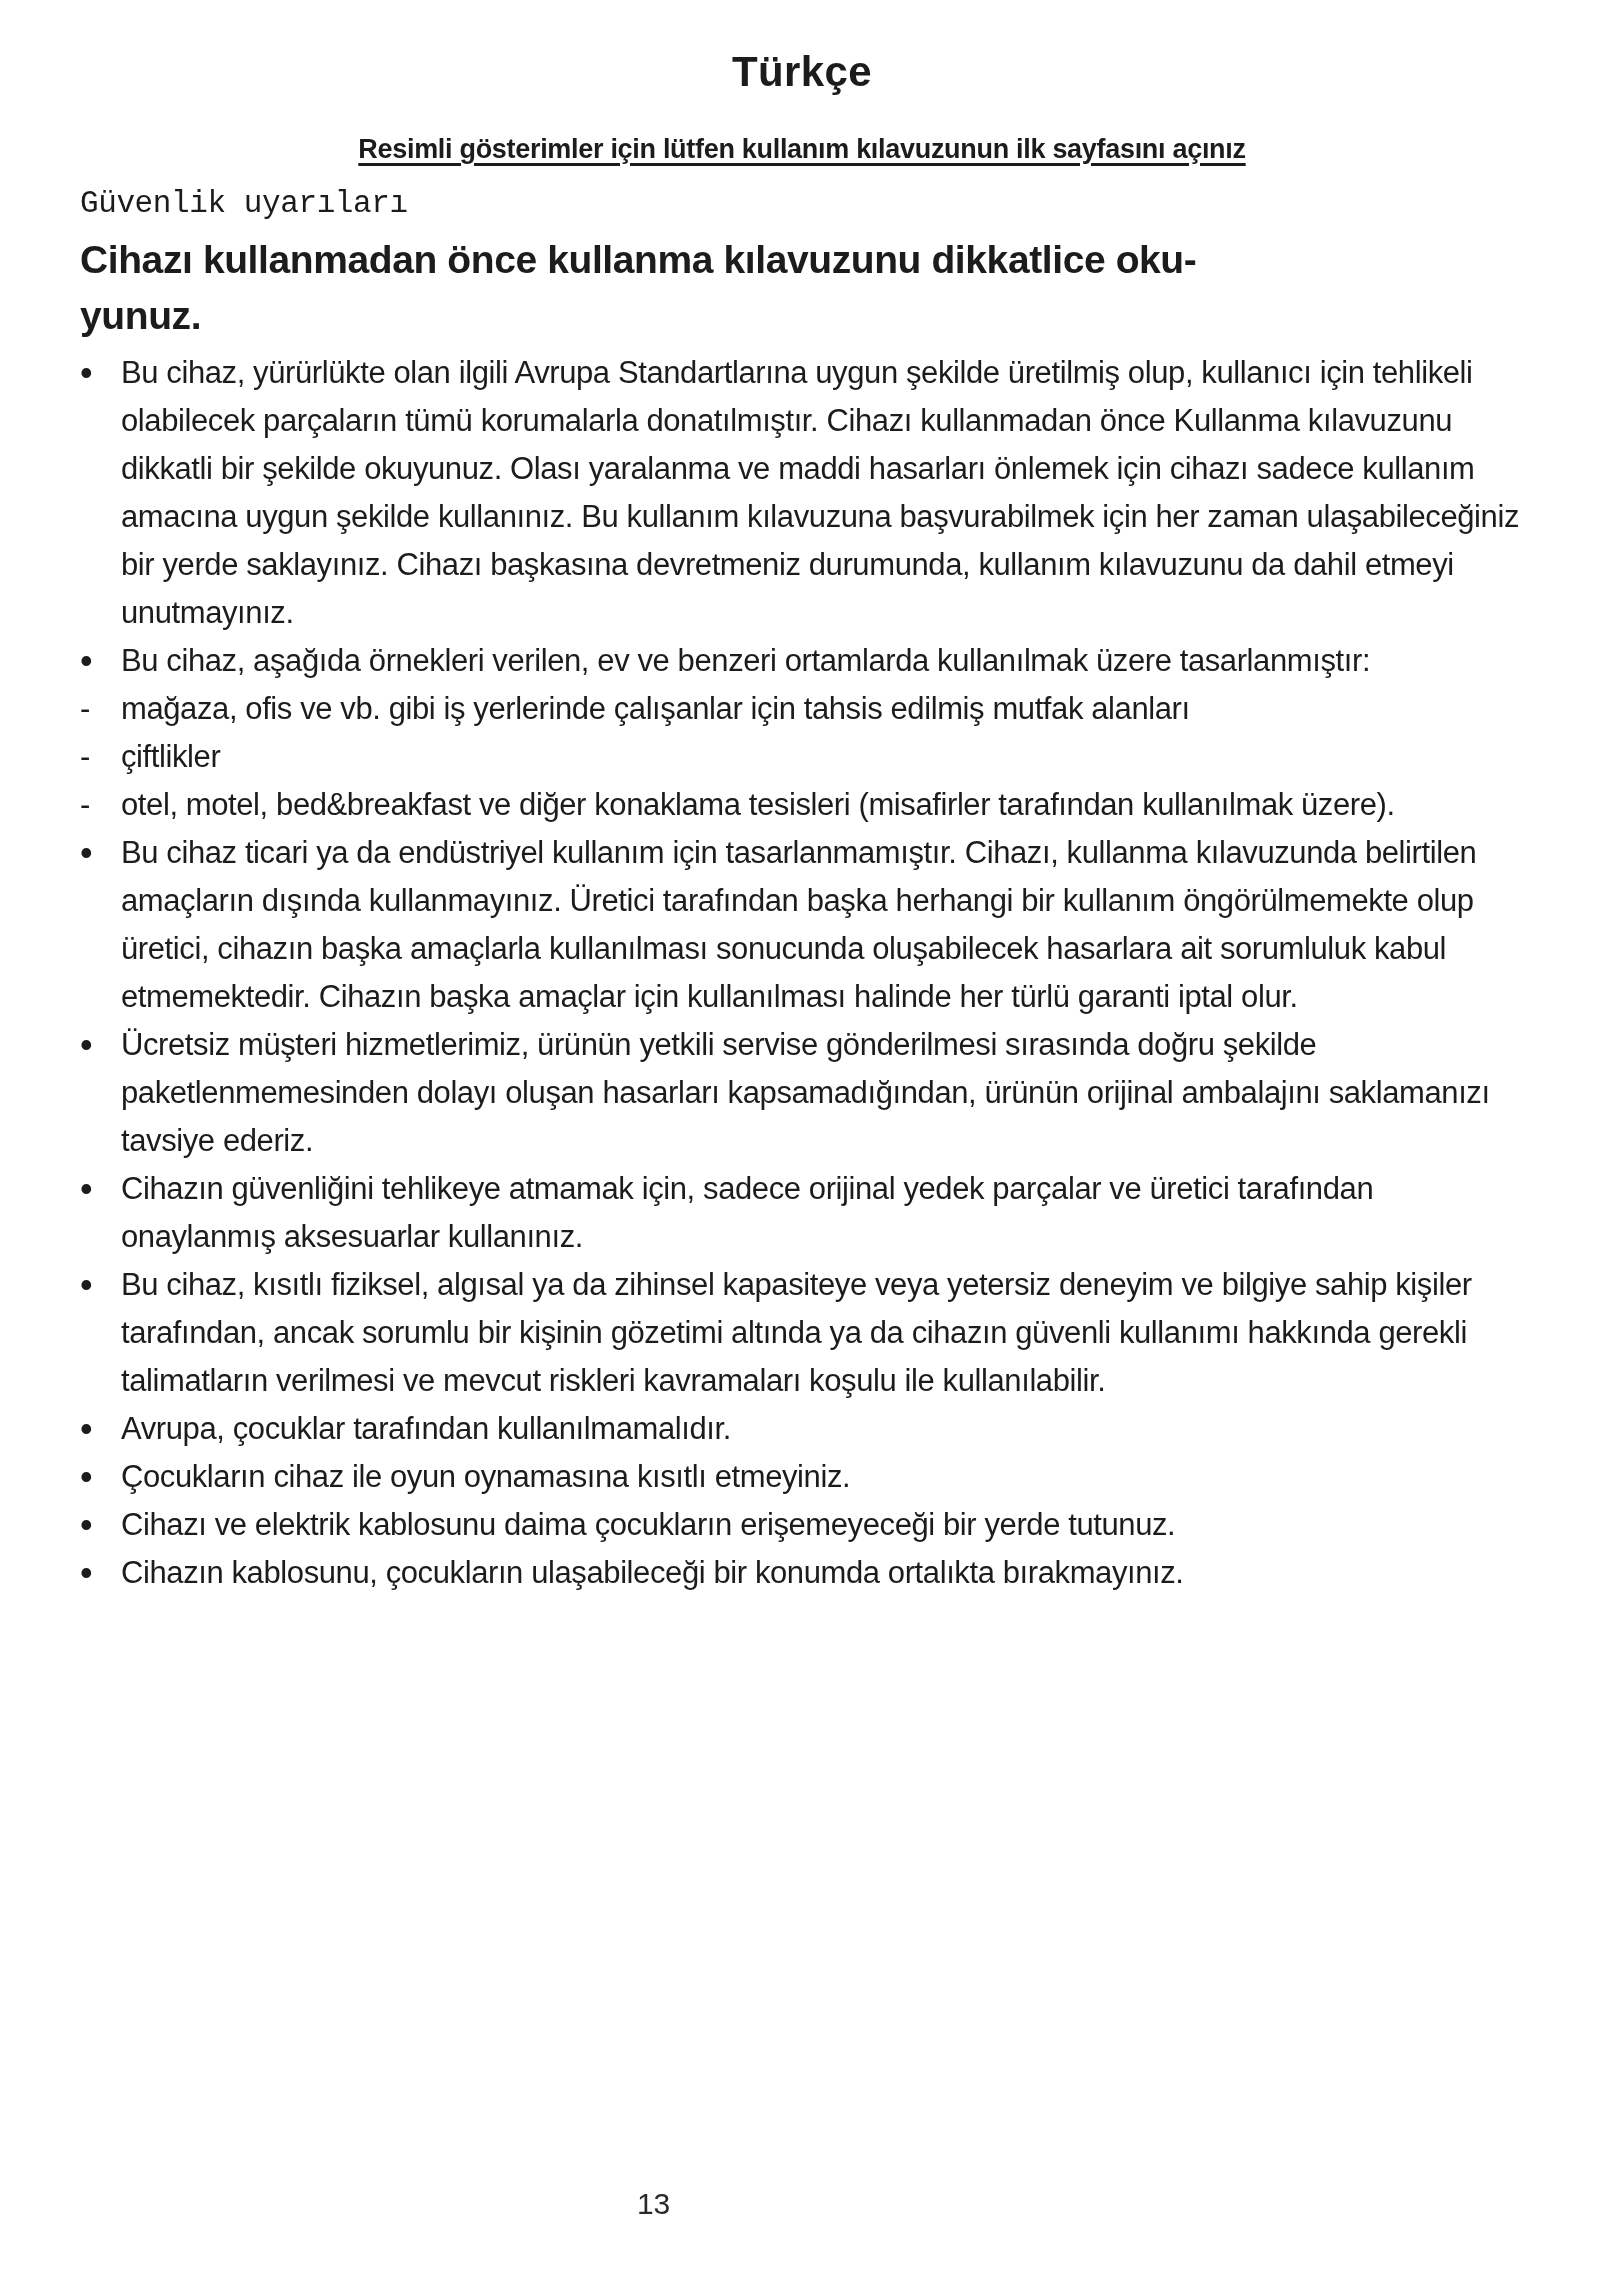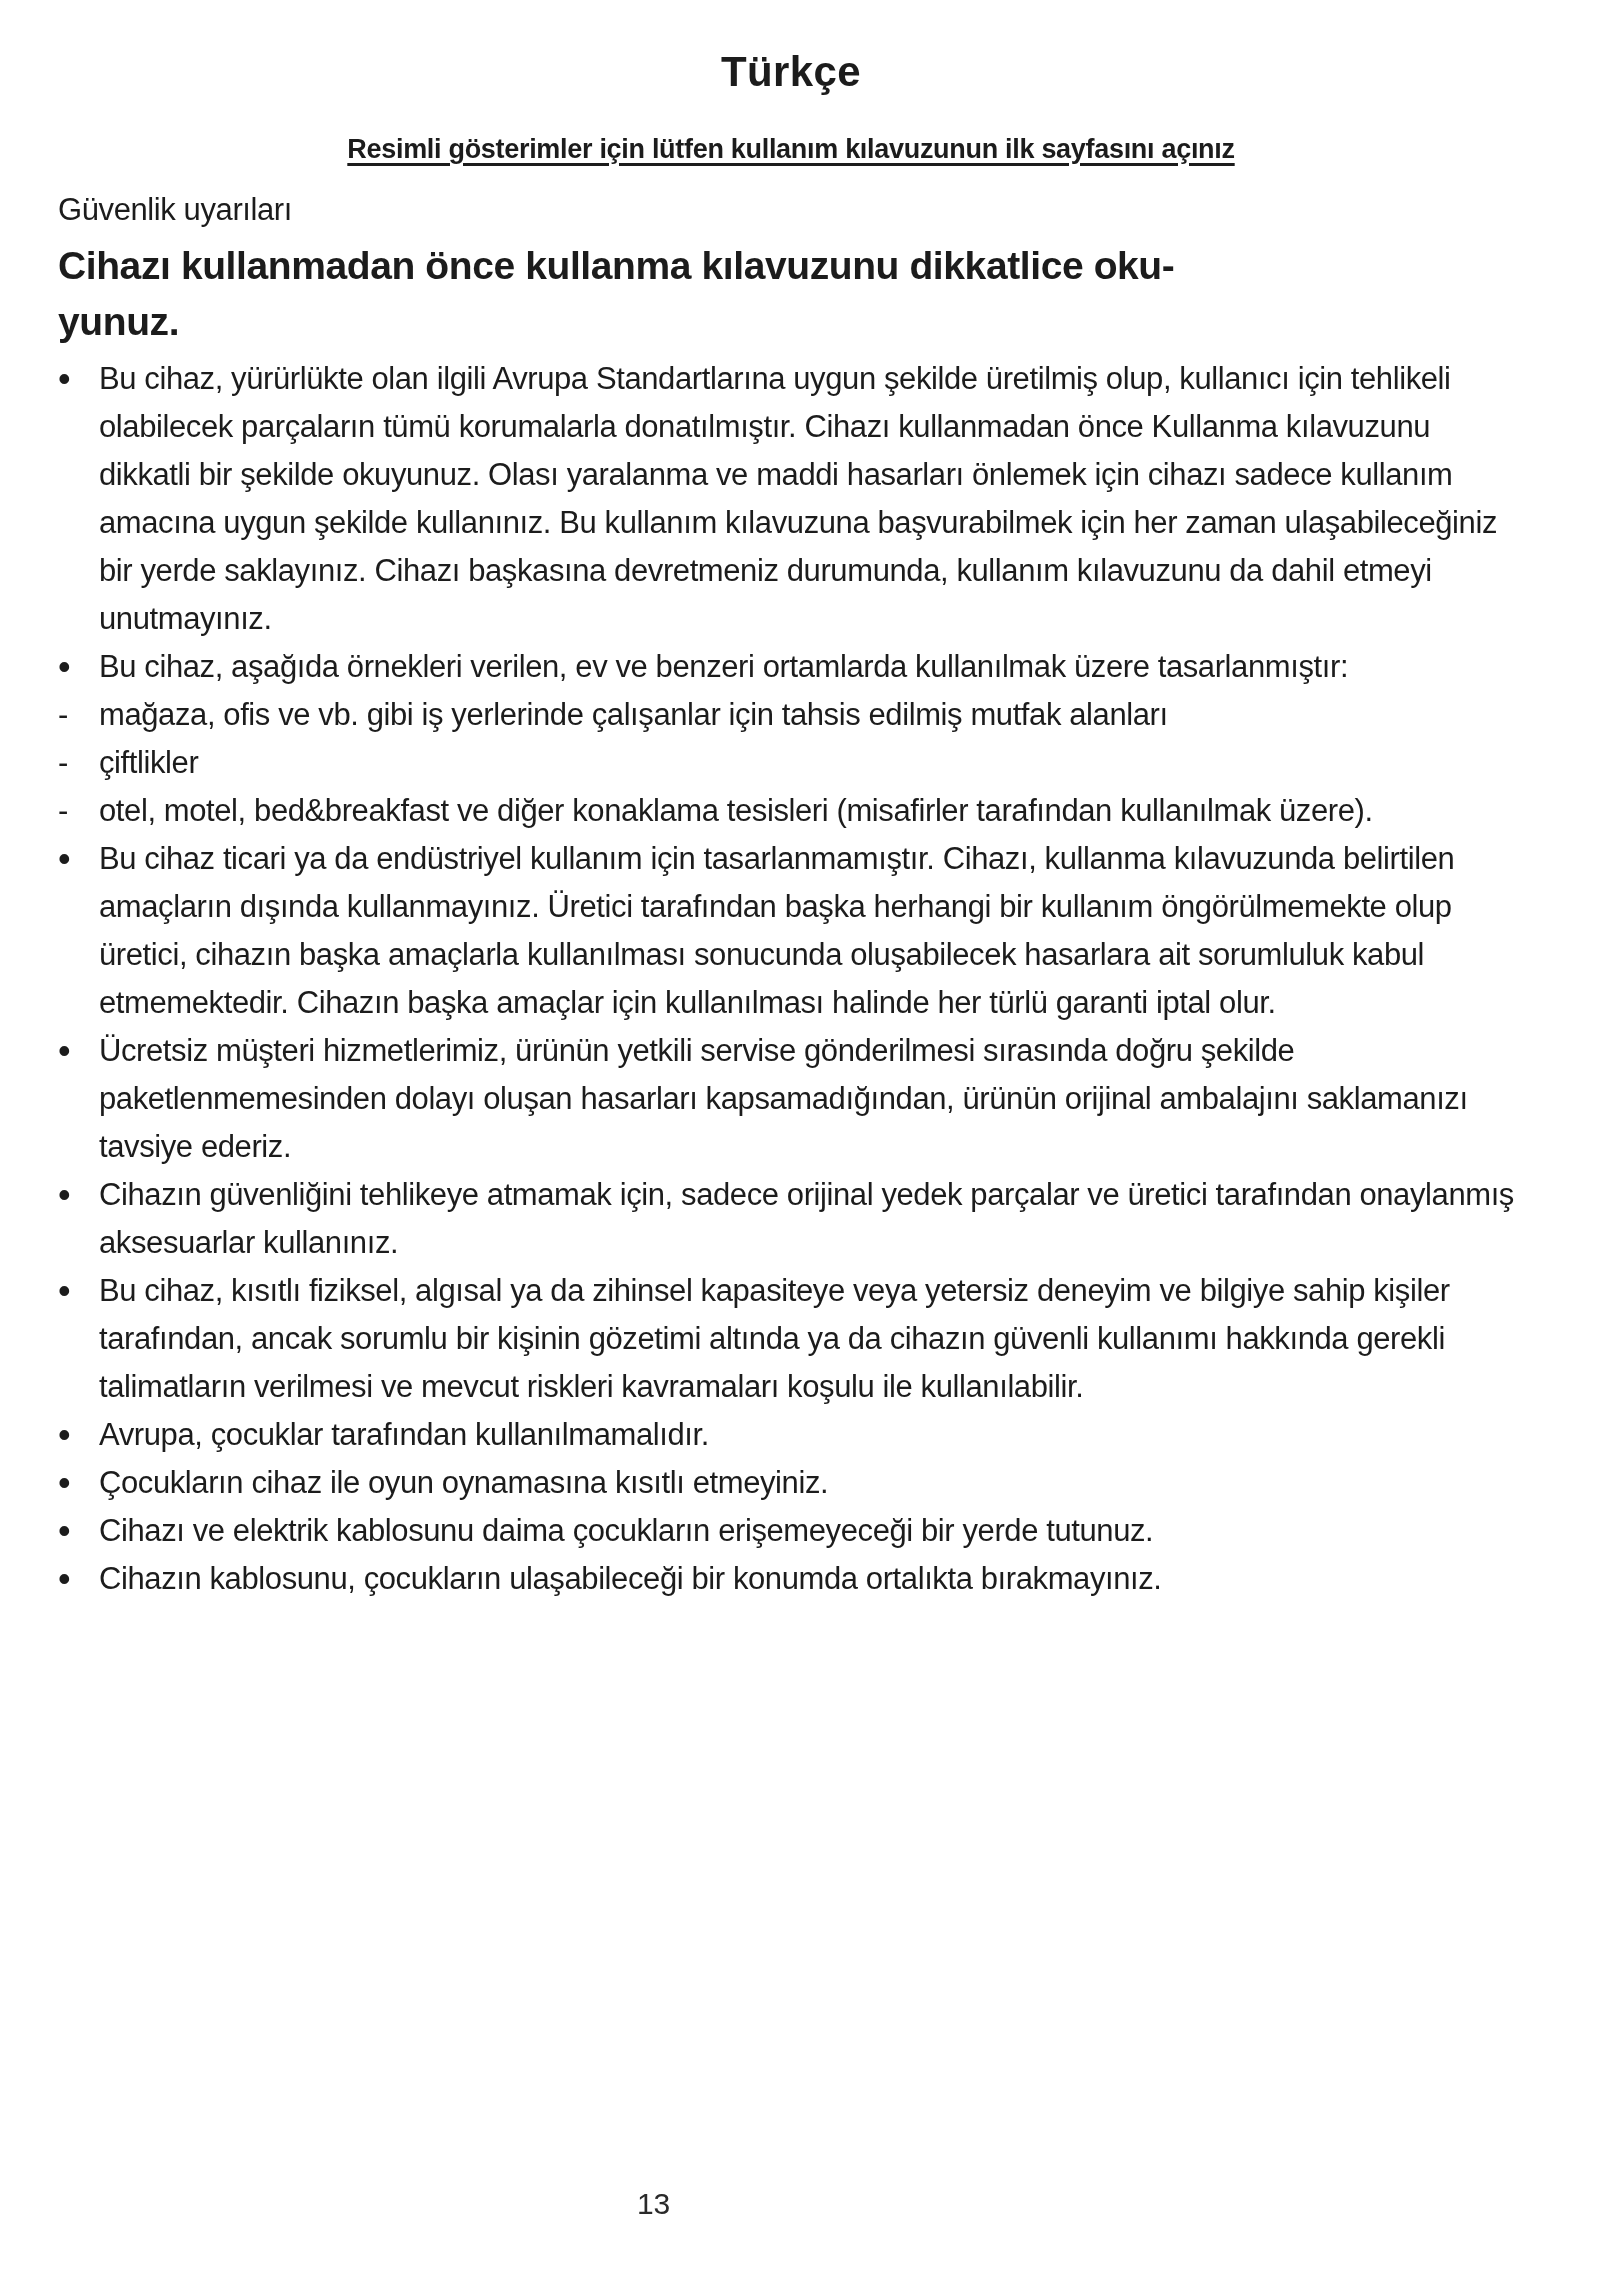--- a/index.html
+++ b/index.html
@@ -9,21 +9,21 @@
     height: 2293px;
     font-family: "Liberation Sans", sans-serif;
     color: #1c1c1c;
     position: relative;
     overflow: hidden;
   }
   .page {
     position: relative;
     width: 1614px;
     height: 2293px;
-    padding: 34px 90px 0 58px;
+    padding: 34px 90px 0 80px;
   }
   .doc-title {
     text-align: center;
     font-size: 42px;
     font-weight: bold;
     letter-spacing: 0.4px;
     line-height: 50px;
     margin-top: 12.5px;
   }
   .doc-subtitle {
@@ -33,22 +33,23 @@
     letter-spacing: -0.3px;
     margin-top: 37px;
     text-decoration: underline;
     text-decoration-thickness: 2.7px;
     text-underline-offset: 4.5px;
   }
   .section-label {
     font-size: 31px;
     font-weight: normal;
     letter-spacing: -0.4px;
-    margin-top: 25px;
+    margin-top: 19px;
     line-height: 39px;
+    font-family: Liberation Mono, monospace;
   }
   .warning-heading {
     font-size: 39px;
     font-weight: bold;
     letter-spacing: -0.4px;
     line-height: 56px;
     margin-top: 9px;
   }
   .safety-list {
     margin-top: 5.4px;

